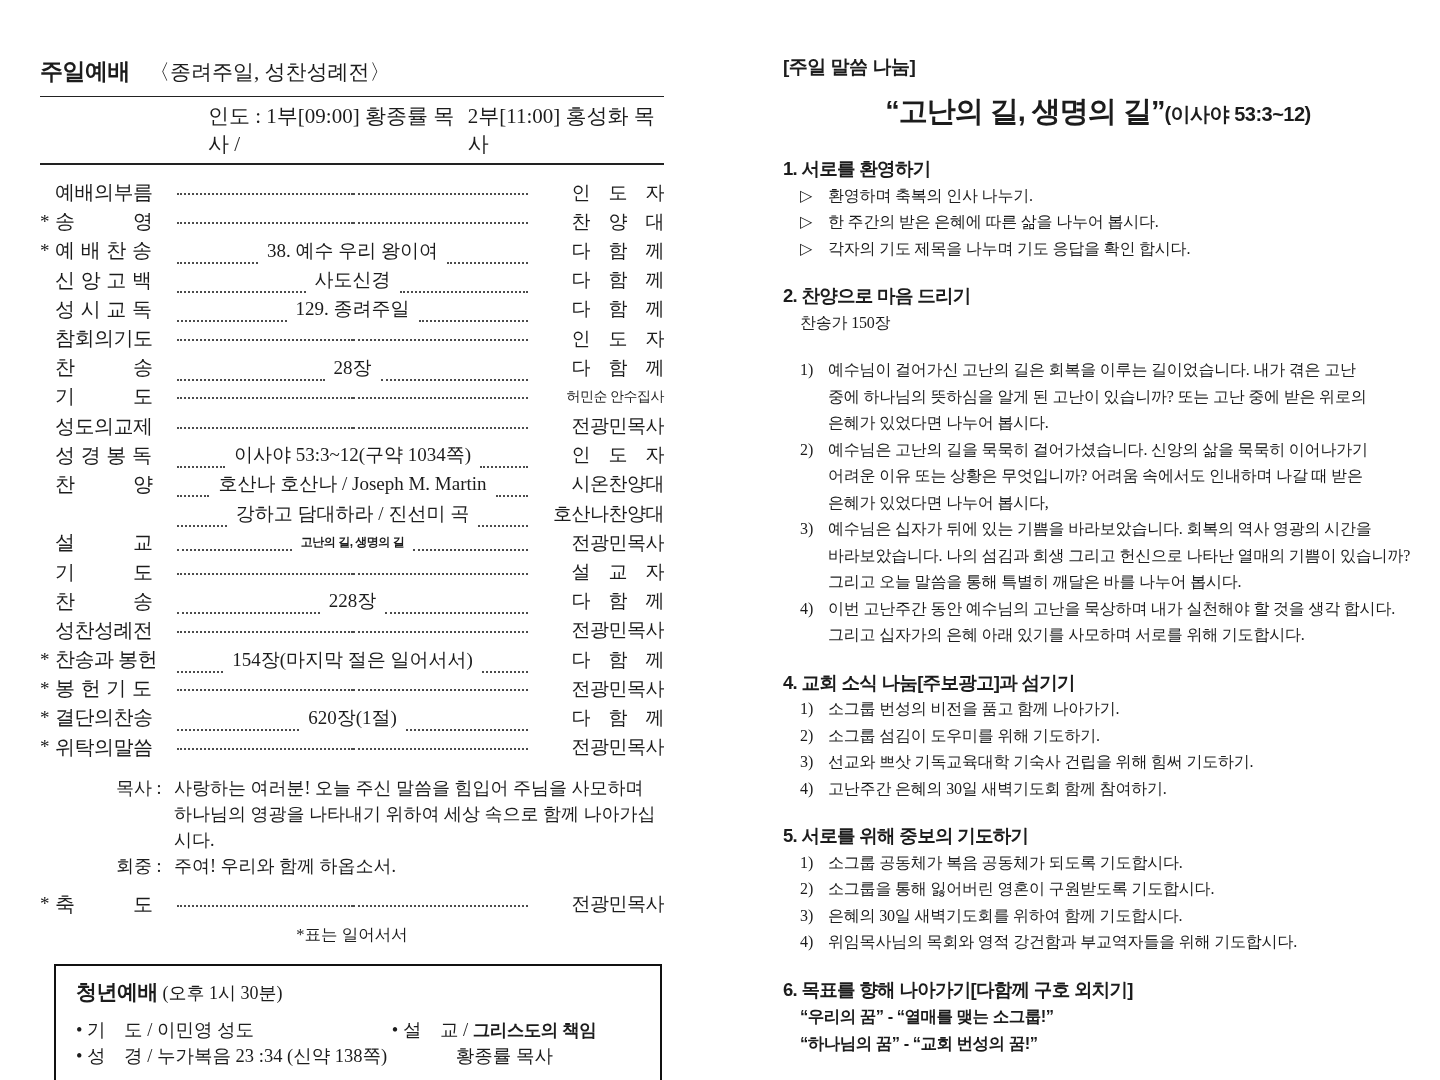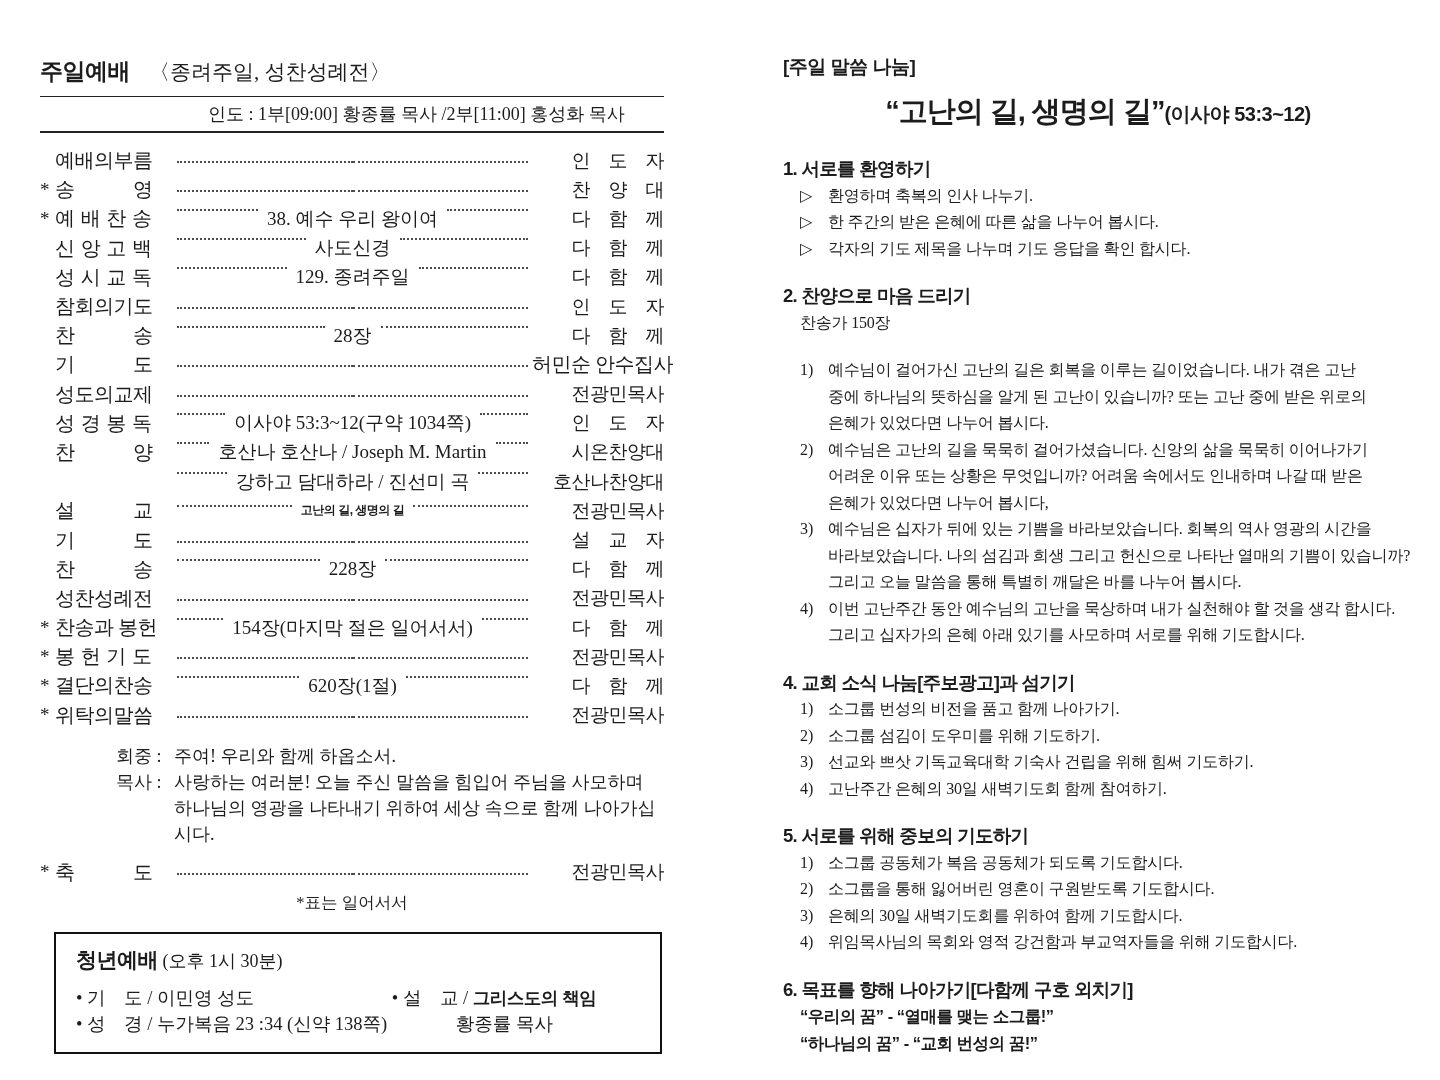--- a/index.html
+++ b/index.html
@@ -8,33 +8,33 @@
     color:#1c1c1c;font-family:"Liberation Serif", serif;overflow:hidden;
   }
 
   
   .page-left{position:absolute;left:40px;top:56px;width:624px;}
   .header-row{display:flex;align-items:baseline;gap:19px;}
   .htitle{font-family:"Liberation Sans",sans-serif;font-weight:700;font-size:23px;letter-spacing:-0.5px;}
   .hsub{font-size:21px;}
   .rule-thin{border-top:1.5px solid #222;margin-top:9px;}
   .rule-thick{border-top:2.5px solid #222;}
-  .leaders{display:flex;justify-content:flex-start;align-items:center;
-           padding:5px 2px 5px 168px;font-size:18px;}
+  .leaders{display:flex;justify-content:flex-end;align-items:center;
+           padding:5px 2px 5px 168px;font-size:21px;}
   .order{margin-top:13px;}
   .row{display:flex;align-items:center;height:29.2px;font-size:20px;}
   .star{width:15px;flex:none;font-size:19px;}
   .label{width:118px;flex:none;white-space:pre;letter-spacing:-0.5px;}
-  .leader{flex:1;display:flex;align-items:flex-start;margin:0 4px;min-width:0;}
+  .leader{flex:1;display:flex;align-items:flex-end;margin:0 4px;min-width:0;}
   .leader::before,.leader::after{content:"";flex:1;border-top:2px dotted #4c4c4c;margin-top:3px;}
   .center{padding:0 9px;white-space:nowrap;font-size:19px;}
   .center:empty{display:none;}
   .row.bold .center{font-family:Liberation Sans, sans-serif;font-weight:700;font-size:12px;letter-spacing:-0.5px;}
   .resp{width:132px;flex:none;text-align:right;font-size:19px;white-space:pre;letter-spacing:-0.5px;}
-  .row.small .resp{font-size:20px;}
+  .row.small .resp{font-size:14px;}
   .litany{margin:13px 0 0 76px;font-size:18px;line-height:26px;}
   .lrow{display:flex;}
   .lspeaker{width:58px;flex:none;}
   .ltext{white-space:pre-wrap;}
   .bene{margin-top:11px;}
   .footnote{text-align:center;font-size:16.5px;margin-top:5px;}
   .youth{margin:18px 2px 0 14px;border:2.5px solid #111;padding:12px 20px 16px;}
   .ytitle-row{text-align:left;font-size:18px;}
   .ytitle{font-family:"Liberation Sans",sans-serif;font-weight:700;font-size:21px;letter-spacing:-0.5px;}
   .ygrid{display:grid;grid-template-columns:56% 44%;margin-top:11px;row-gap:1px;font-size:18.5px;}
@@ -214,27 +214,27 @@
       <div class="row">
       <span class="star">*</span>
       <span class="label">위탁의말씀</span>
       <span class="leader"></span>
       <span class="resp">전광민목사</span>
     </div>
     </div>
 
   <div class="litany">
     <div class="lrow">
-      <span class="lspeaker">회중 :</span>
-      <span class="ltext">주여! 우리와 함께 하옵소서.</span>
-    </div>
-    <div class="lrow">
       <span class="lspeaker">목사 :</span>
       <span class="ltext">사랑하는 여러분! 오늘 주신 말씀을 힘입어 주님을 사모하며
 하나님의 영광을 나타내기 위하여 세상 속으로 함께 나아가십시다.</span>
+    </div>
+    <div class="lrow">
+      <span class="lspeaker">회중 :</span>
+      <span class="ltext">주여! 우리와 함께 하옵소서.</span>
     </div>
   </div>
 
   <div class="row bene">
     <span class="star">*</span>
     <span class="label">축   도</span>
     <span class="leader"></span>
     <span class="resp">전광민목사</span>
   </div>
 

